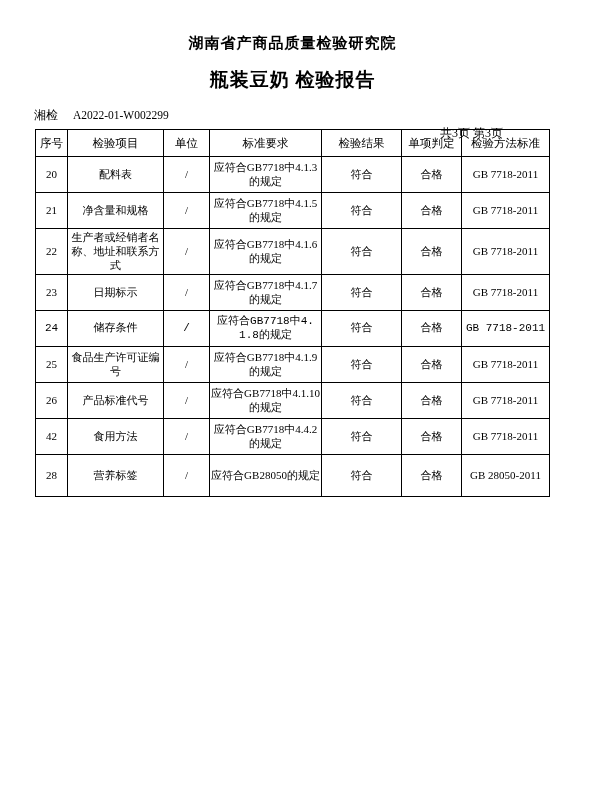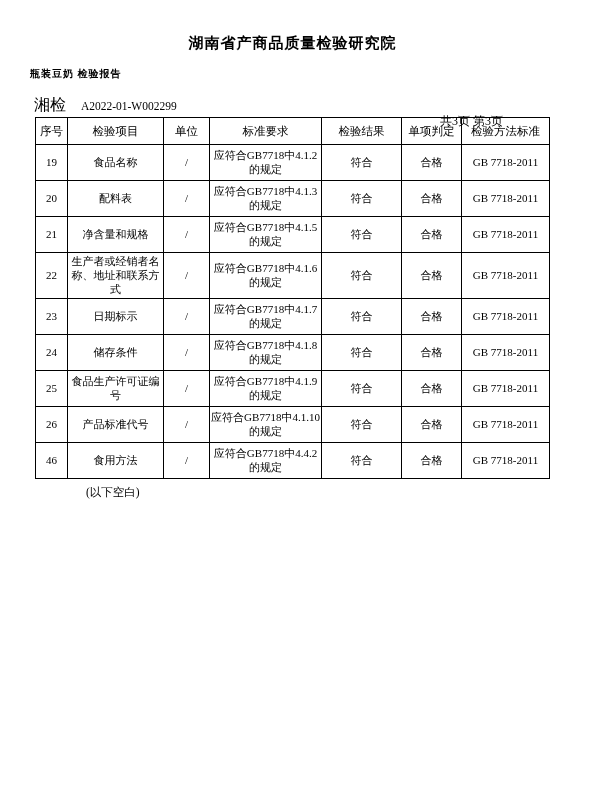--- a/index.html
+++ b/index.html
@@ -22,40 +22,40 @@
     padding: 24px 30px 12px 30px;
   }
   .doc-title {
     text-align: center;
     font-size: 15px;
     font-weight: bold;
     letter-spacing: 1px;
     margin-top: 10px;
   }
   .doc-subtitle {
-    text-align: left;
-    font-size: 10px;
+    text-align: center;
+    font-size: 19px;
     font-weight: bold;
     letter-spacing: 1px;
     margin-top: 14px;
   }
   .meta-row {
     position: relative;
     height: 20px;
     margin-top: 12px;
     font-size: 11.5px;
   }
   .meta-left {
     position: absolute;
     left: 4px;
     top: 2px;
     white-space: nowrap;
   }
   .meta-left .label {
-    font-size: 16px;
+    font-size: 12px;
   }
   .meta-left .code {
     font-family: "Liberation Serif", serif;
     font-size: 11.5px;
     margin-left: 12px;
   }
   .meta-right {
     position: absolute;
     right: 52px;
     top: 20px;
@@ -134,29 +134,20 @@
         <th>检验项目</th>
         <th>单位</th>
         <th>标准要求</th>
         <th>检验结果</th>
         <th>单项判定</th>
         <th>检验方法标准</th>
       </tr>
     </thead>
     <tbody>
         <tr style="height: 36px;">
-          <td class="idx">19</td>
-          <td class="item">食品名称</td>
-          <td class="unit">/</td>
-          <td class="req">应符合GB7718中4.1.2的规定</td>
-          <td class="result">符合</td>
-          <td class="verdict">合格</td>
-          <td class="method">GB 7718-2011</td>
-        </tr>
-        <tr style="height: 36px;">
           <td class="idx">20</td>
           <td class="item">配料表</td>
           <td class="unit">/</td>
           <td class="req">应符合GB7718中4.1.3的规定</td>
           <td class="result">符合</td>
           <td class="verdict">合格</td>
           <td class="method">GB 7718-2011</td>
         </tr>
         <tr style="height: 36px;">
           <td class="idx">21</td>
@@ -178,21 +169,21 @@
         </tr>
         <tr style="height: 36px; margin-top: 39px;">
           <td class="idx">23</td>
           <td class="item">日期标示</td>
           <td class="unit">/</td>
           <td class="req">应符合GB7718中4.1.7的规定</td>
           <td class="result">符合</td>
           <td class="verdict">合格</td>
           <td class="method">GB 7718-2011</td>
         </tr>
-        <tr style="height: 36px;">
+        <tr style="height: 36px; font-family: Liberation Mono, monospace;">
           <td class="idx">24</td>
           <td class="item">储存条件</td>
           <td class="unit">/</td>
           <td class="req">应符合GB7718中4.1.8的规定</td>
           <td class="result">符合</td>
           <td class="verdict">合格</td>
           <td class="method">GB 7718-2011</td>
         </tr>
         <tr style="height: 36px;">
           <td class="idx">25</td>
@@ -206,26 +197,34 @@
         <tr style="height: 36px;">
           <td class="idx">26</td>
           <td class="item">产品标准代号</td>
           <td class="unit">/</td>
           <td class="req">应符合GB7718中4.1.10的规定</td>
           <td class="result">符合</td>
           <td class="verdict">合格</td>
           <td class="method">GB 7718-2011</td>
         </tr>
         <tr style="height: 36px;">
-          <td class="idx">46</td>
+          <td class="idx">42</td>
           <td class="item">食用方法</td>
           <td class="unit">/</td>
           <td class="req">应符合GB7718中4.4.2的规定</td>
           <td class="result">符合</td>
           <td class="verdict">合格</td>
           <td class="method">GB 7718-2011</td>
+        </tr>
+        <tr style="height: 42px;">
+          <td class="idx">28</td>
+          <td class="item">营养标签</td>
+          <td class="unit">/</td>
+          <td class="req">应符合GB28050的规定</td>
+          <td class="result">符合</td>
+          <td class="verdict">合格</td>
+          <td class="method">GB 28050-2011</td>
         </tr>
       </tbody>
   </table>
 
-  <div class="footnote">(以下空白)</div>
 
 </div>
 
 </body></html>

